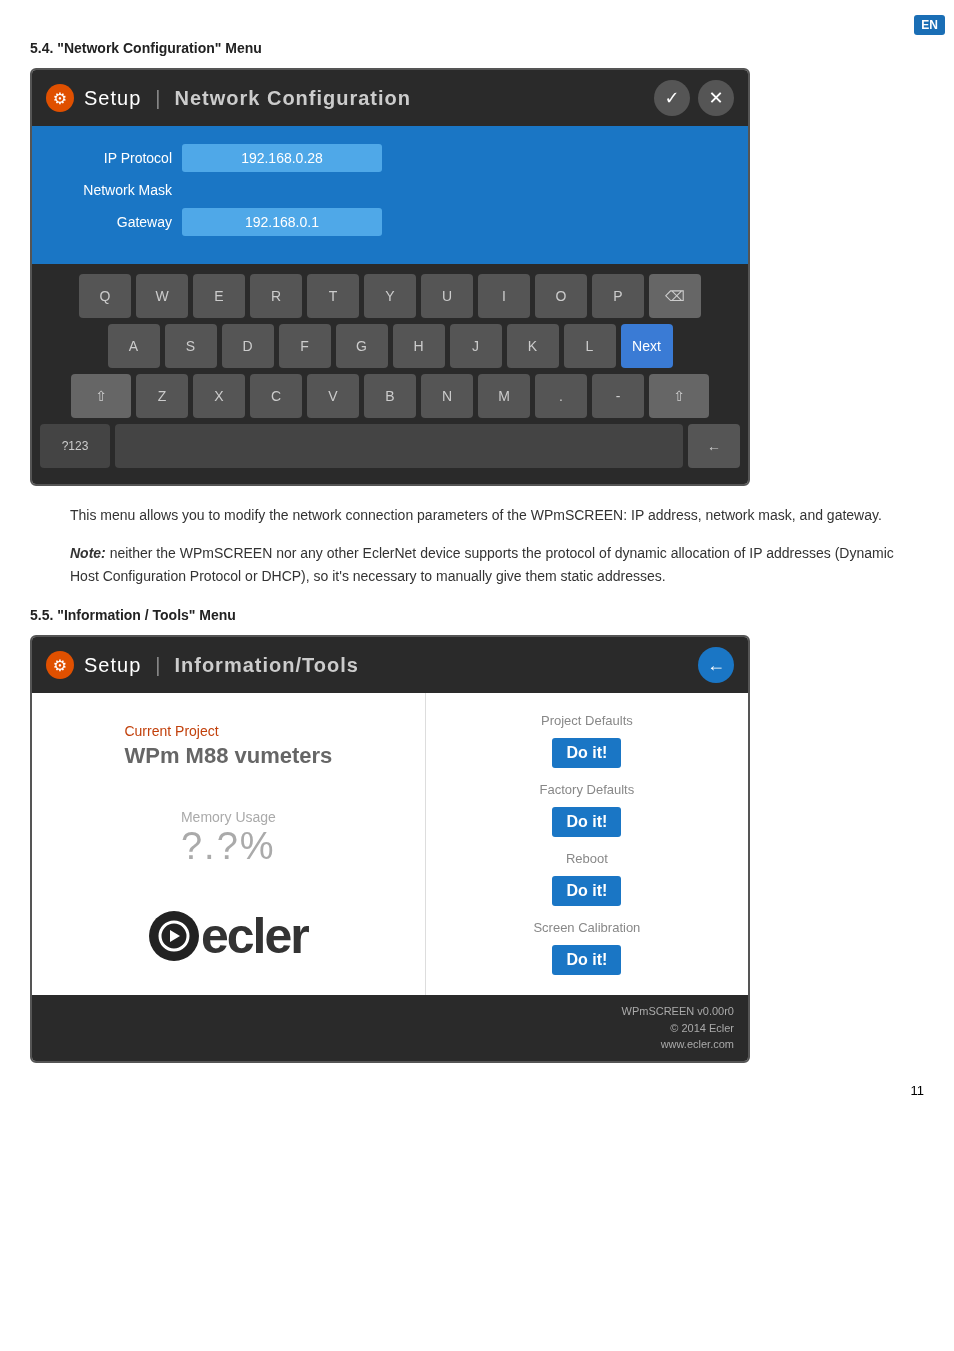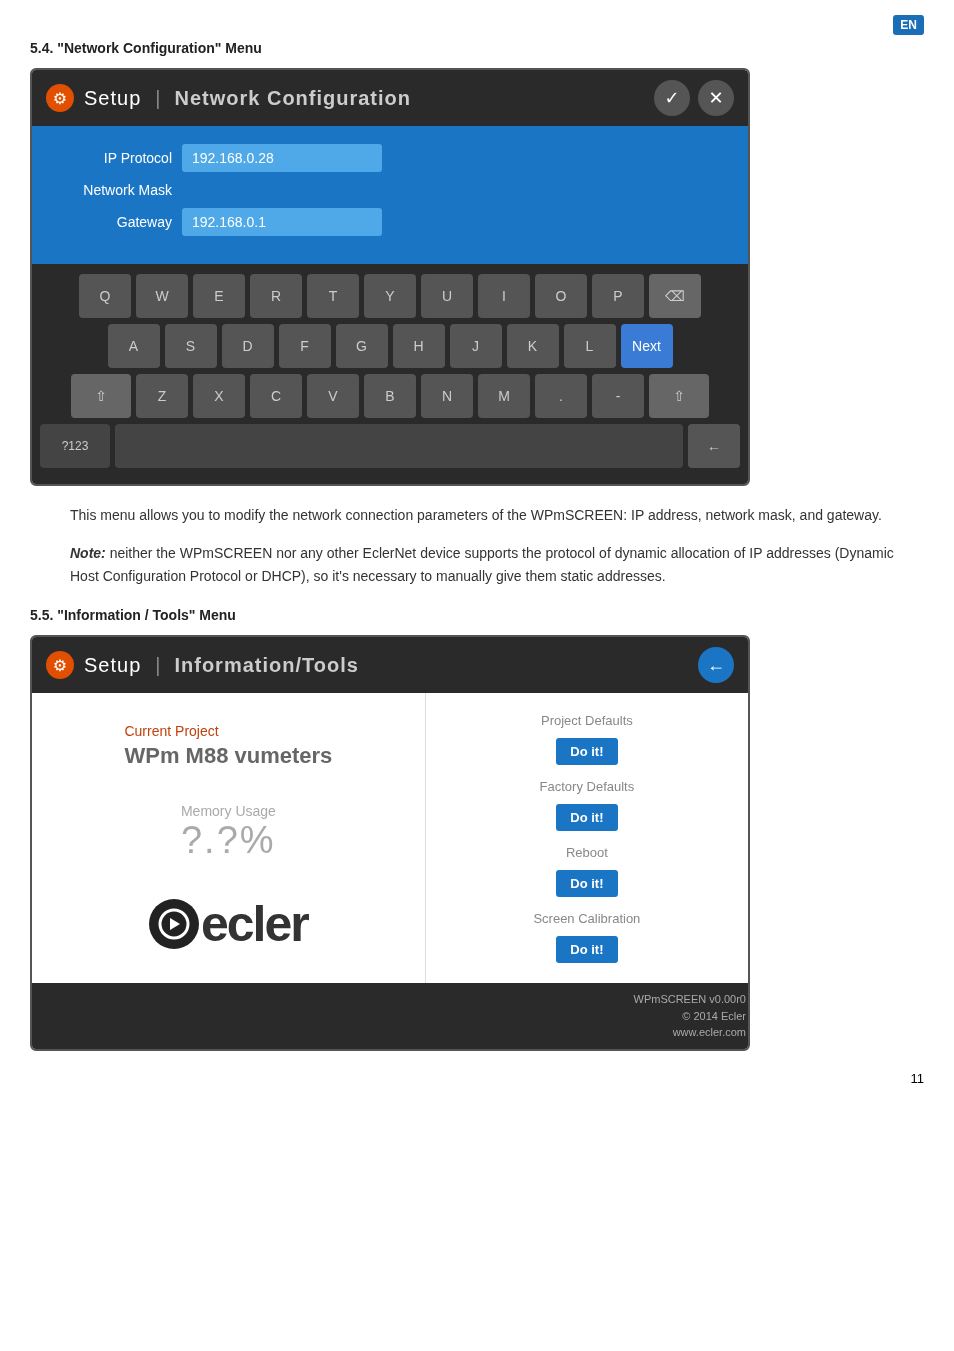--- a/index.html
+++ b/index.html
@@ -10,21 +10,21 @@
       min-height: 1351px;
       padding: 20px 30px;
       color: #222;
       font-size: 14px;
     }
 
     
     .en-badge {
       position: absolute;
       top: 15px;
-      right: 30px;
+      right: 9px;
       background: #1a6eb5;
       color: #fff;
       font-size: 12px;
       font-weight: bold;
       padding: 3px 7px;
       border-radius: 3px;
     }
 
     
     .section-heading {
@@ -126,20 +126,21 @@
     }
 
     .form-input {
       background: #4fa8e8;
       border: none;
       color: #fff;
       padding: 6px 10px;
       font-size: 14px;
       border-radius: 3px;
       width: 200px;
+      text-align: center;
     }
 
     
     .keyboard {
       background: #2a2a2a;
       padding: 10px 8px;
     }
 
     .keyboard-row {
       display: flex;
@@ -291,30 +292,30 @@
       color: #888;
       font-size: 13px;
     }
 
     .do-it-btn {
       background: #1a76c5;
       color: #fff;
       border: none;
       border-radius: 3px;
       padding: 6px 14px;
-      font-size: 13px;
+      font-size: 16px;
       cursor: pointer;
       font-weight: bold;
     }
 
     .info-footer {
       background: #2a2a2a;
       color: #aaa;
       text-align: right;
-      padding: 8px 2px;
+      padding: 8px 14px;
       font-size: 11px;
       line-height: 1.5;
     }
 
     .page-number {
       text-align: right;
       margin-top: 20px;
       font-size: 13px;
       color: #000000;
     }

